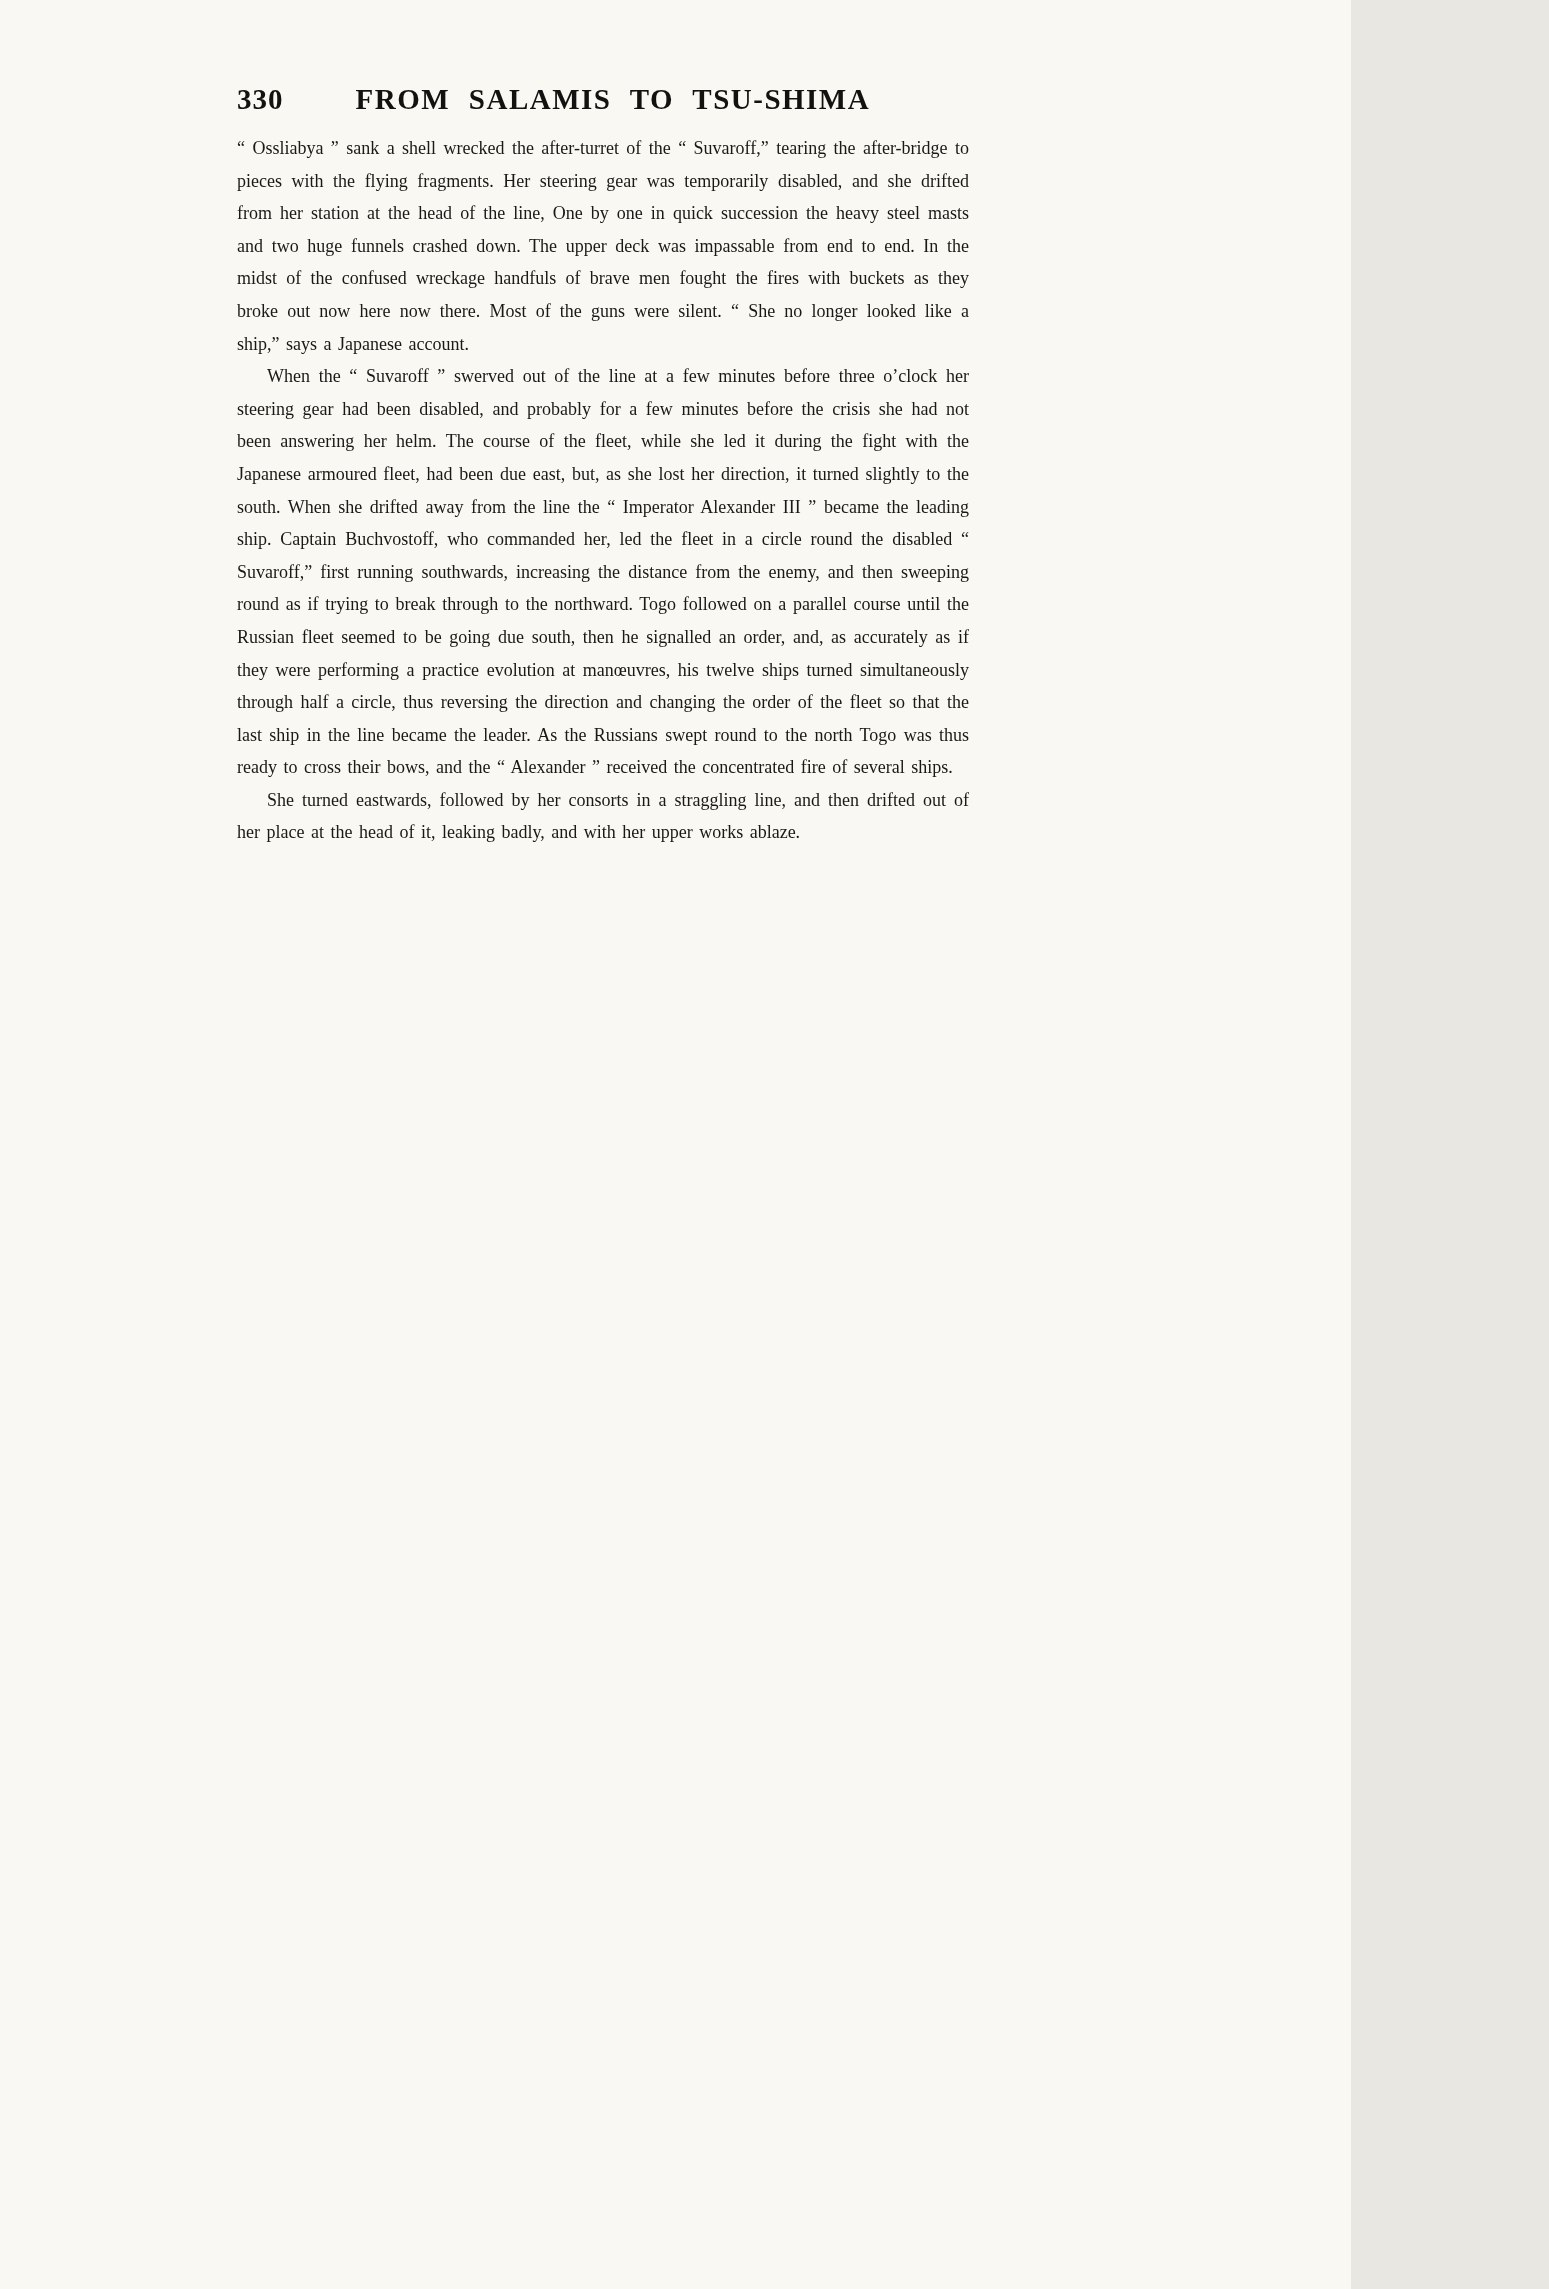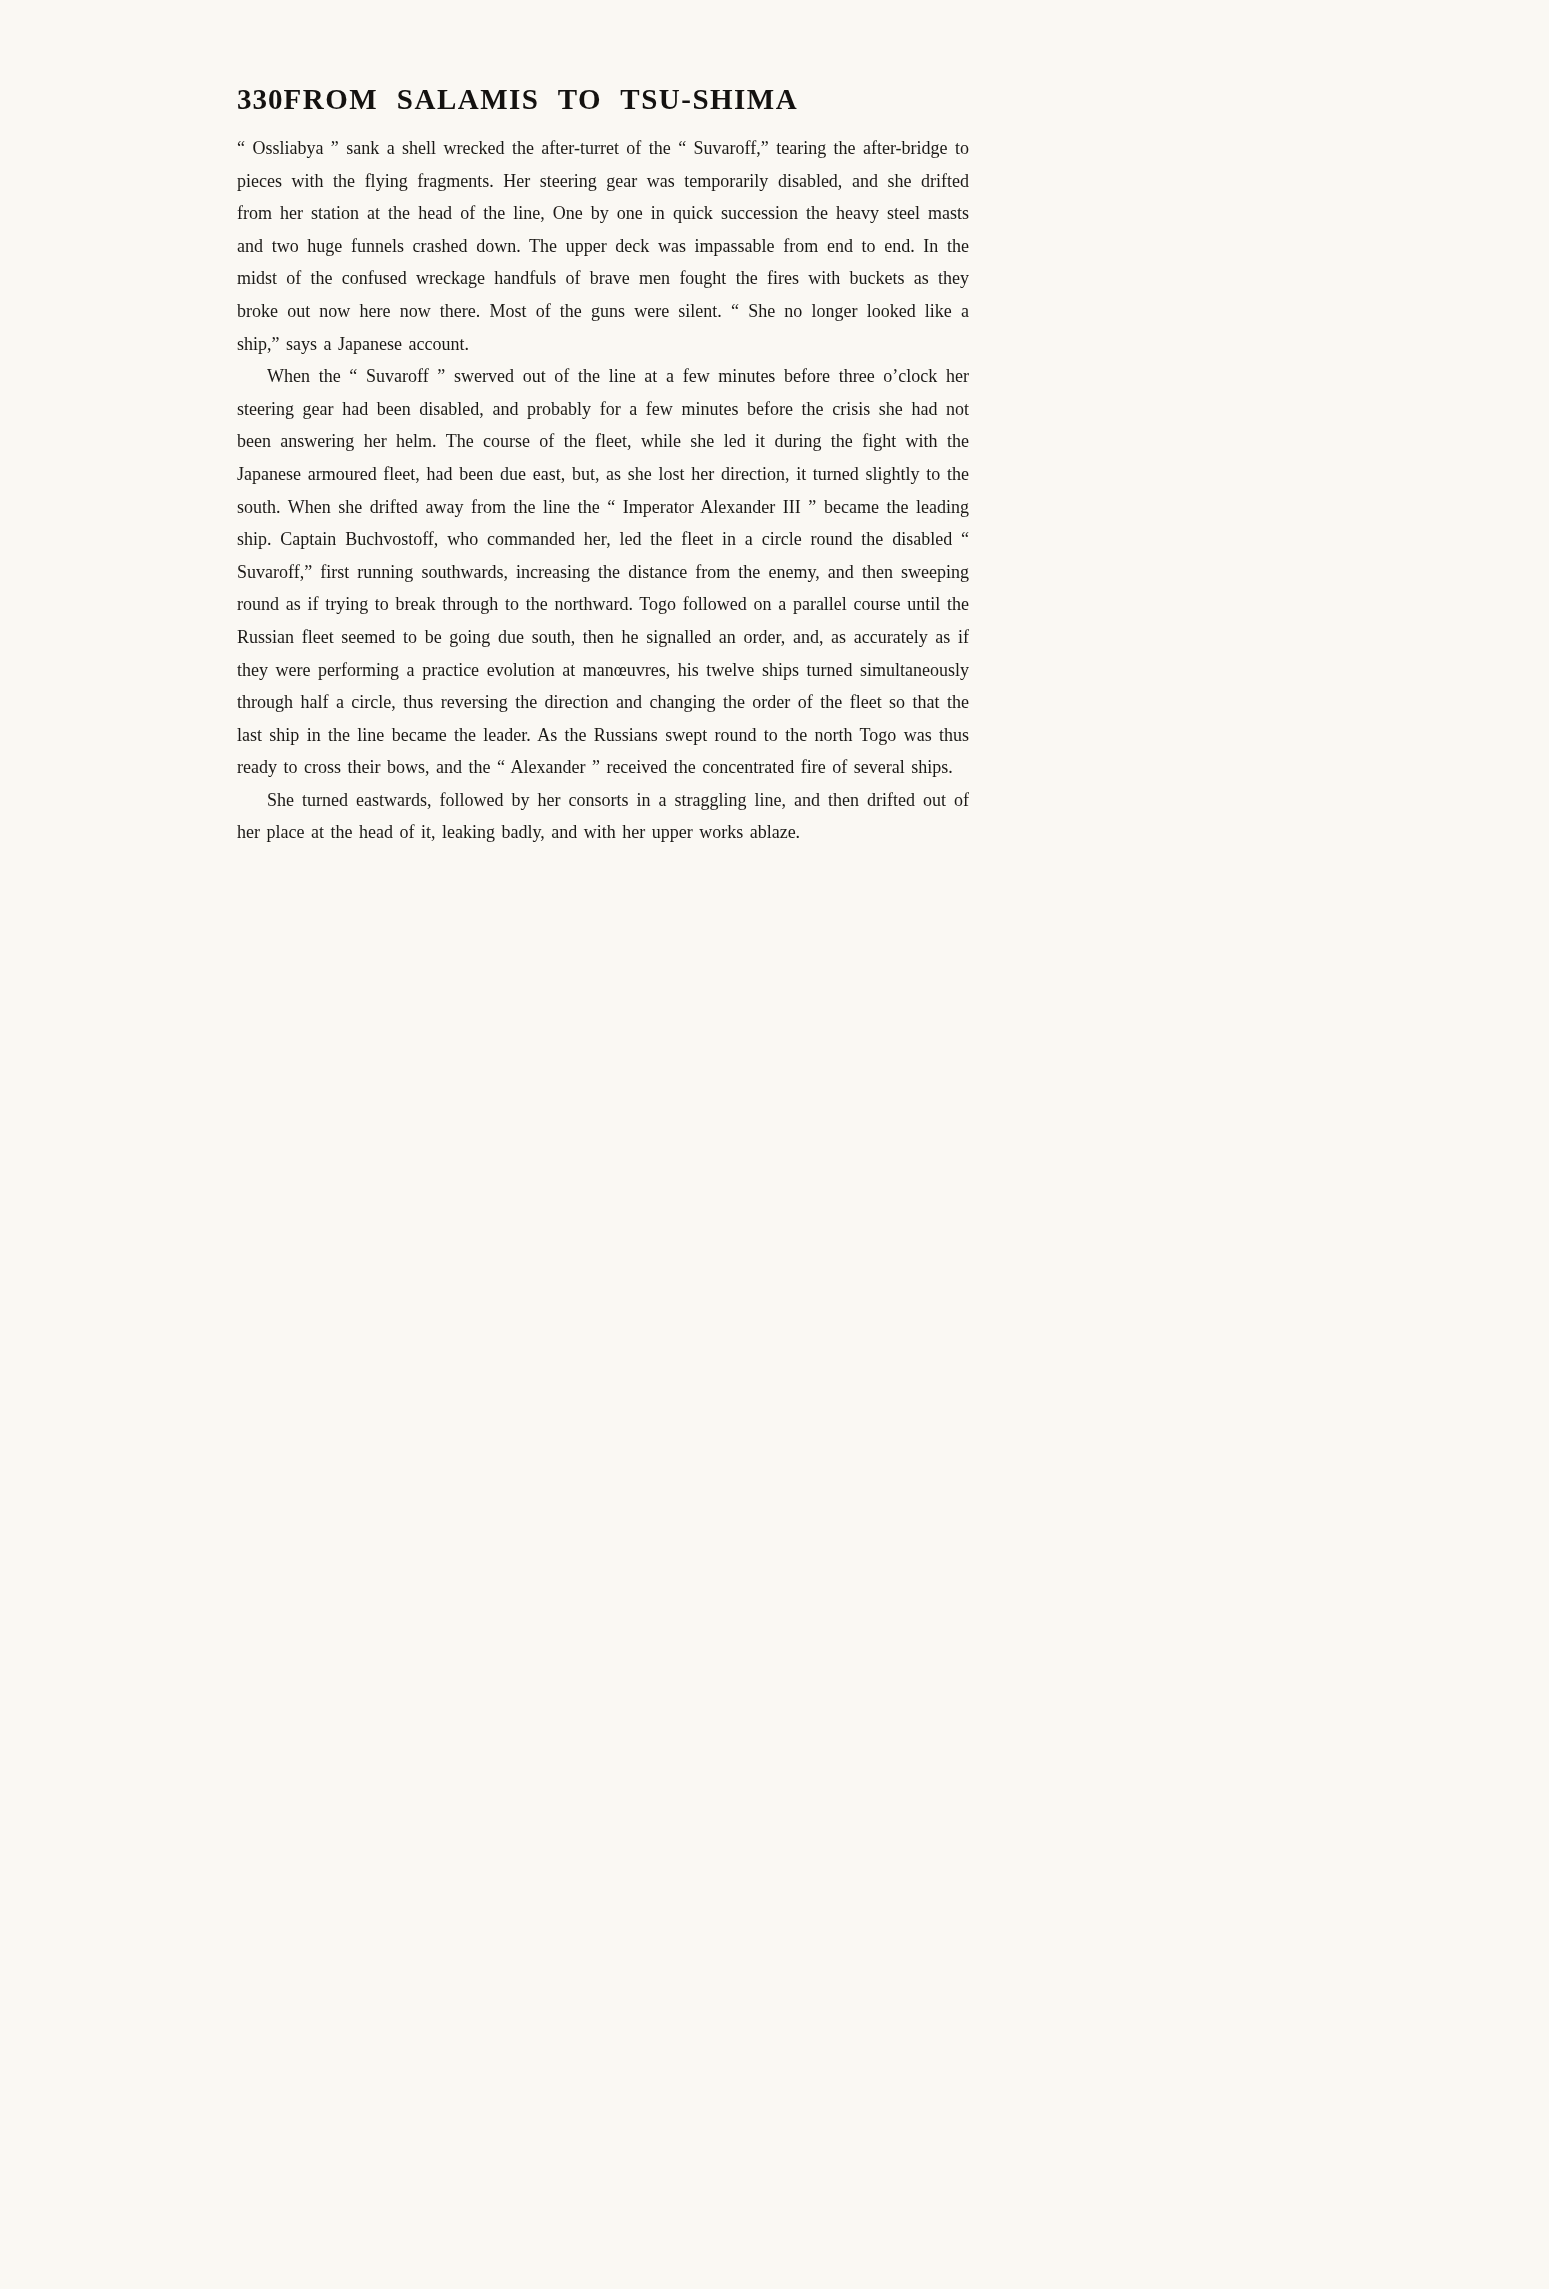--- a/index.html
+++ b/index.html
@@ -3,21 +3,21 @@
 <meta charset="utf-8">
 <style>
   html, body {
     margin: 0;
     padding: 0;
     background: #e9e7e2;
     font-family: "Liberation Serif", "DejaVu Serif", serif;
   }
   .page {
     position: relative;
-    width: 1549px;
+    width: 1351px;
     height: 2289px;
     background: #faf8f3;
     color: #181614;
     box-sizing: border-box;
     overflow: hidden;
   }
   .text-block {
     position: absolute;
     left: 237px;
     top: 82px;
@@ -30,20 +30,21 @@
     font-size: 29px;
     line-height: 34px;
     color: #141210;
     margin-bottom: 16px;
     white-space: nowrap;
   }
   .page-number {
     letter-spacing: 1px;
   }
   .header-title {
+    margin-left: 72px;
     letter-spacing: 1.5px;
     word-spacing: 10px;
     text-align: right;
   }
   .body-text p {
     margin: 0;
     font-size: 18px;
     line-height: 32.6px;
     text-align: justify;
     color: #1b1916;

